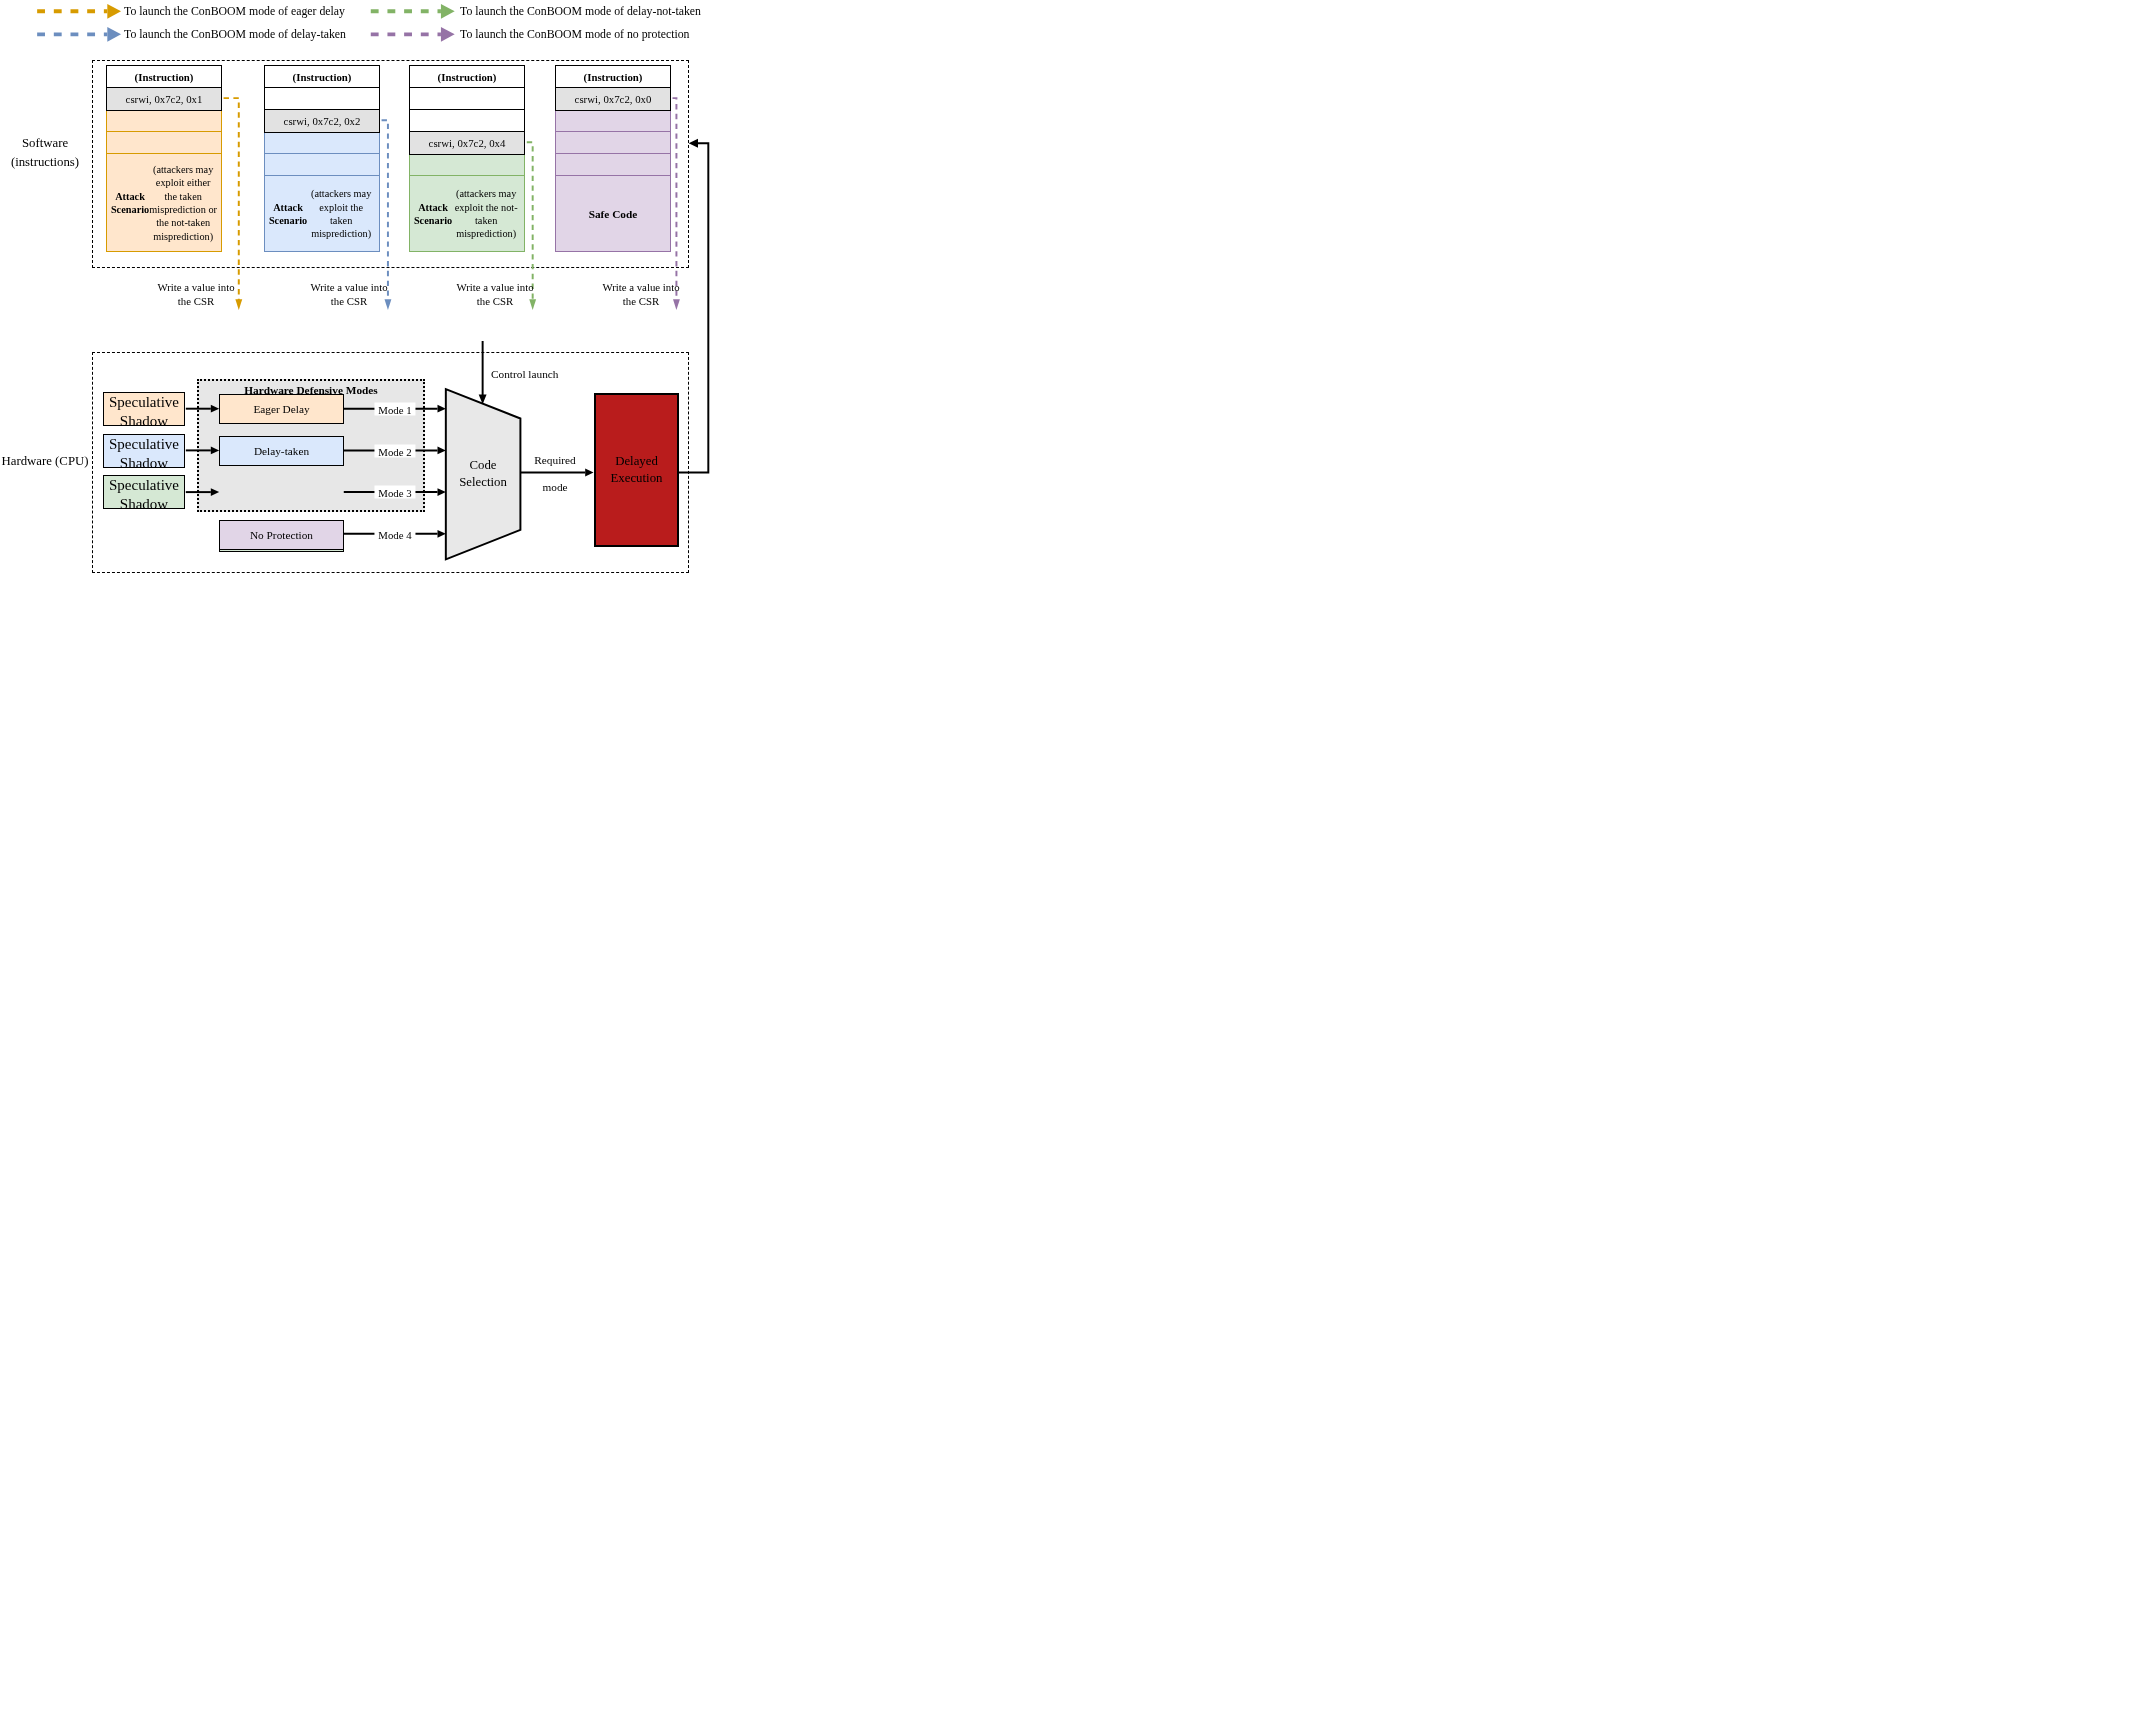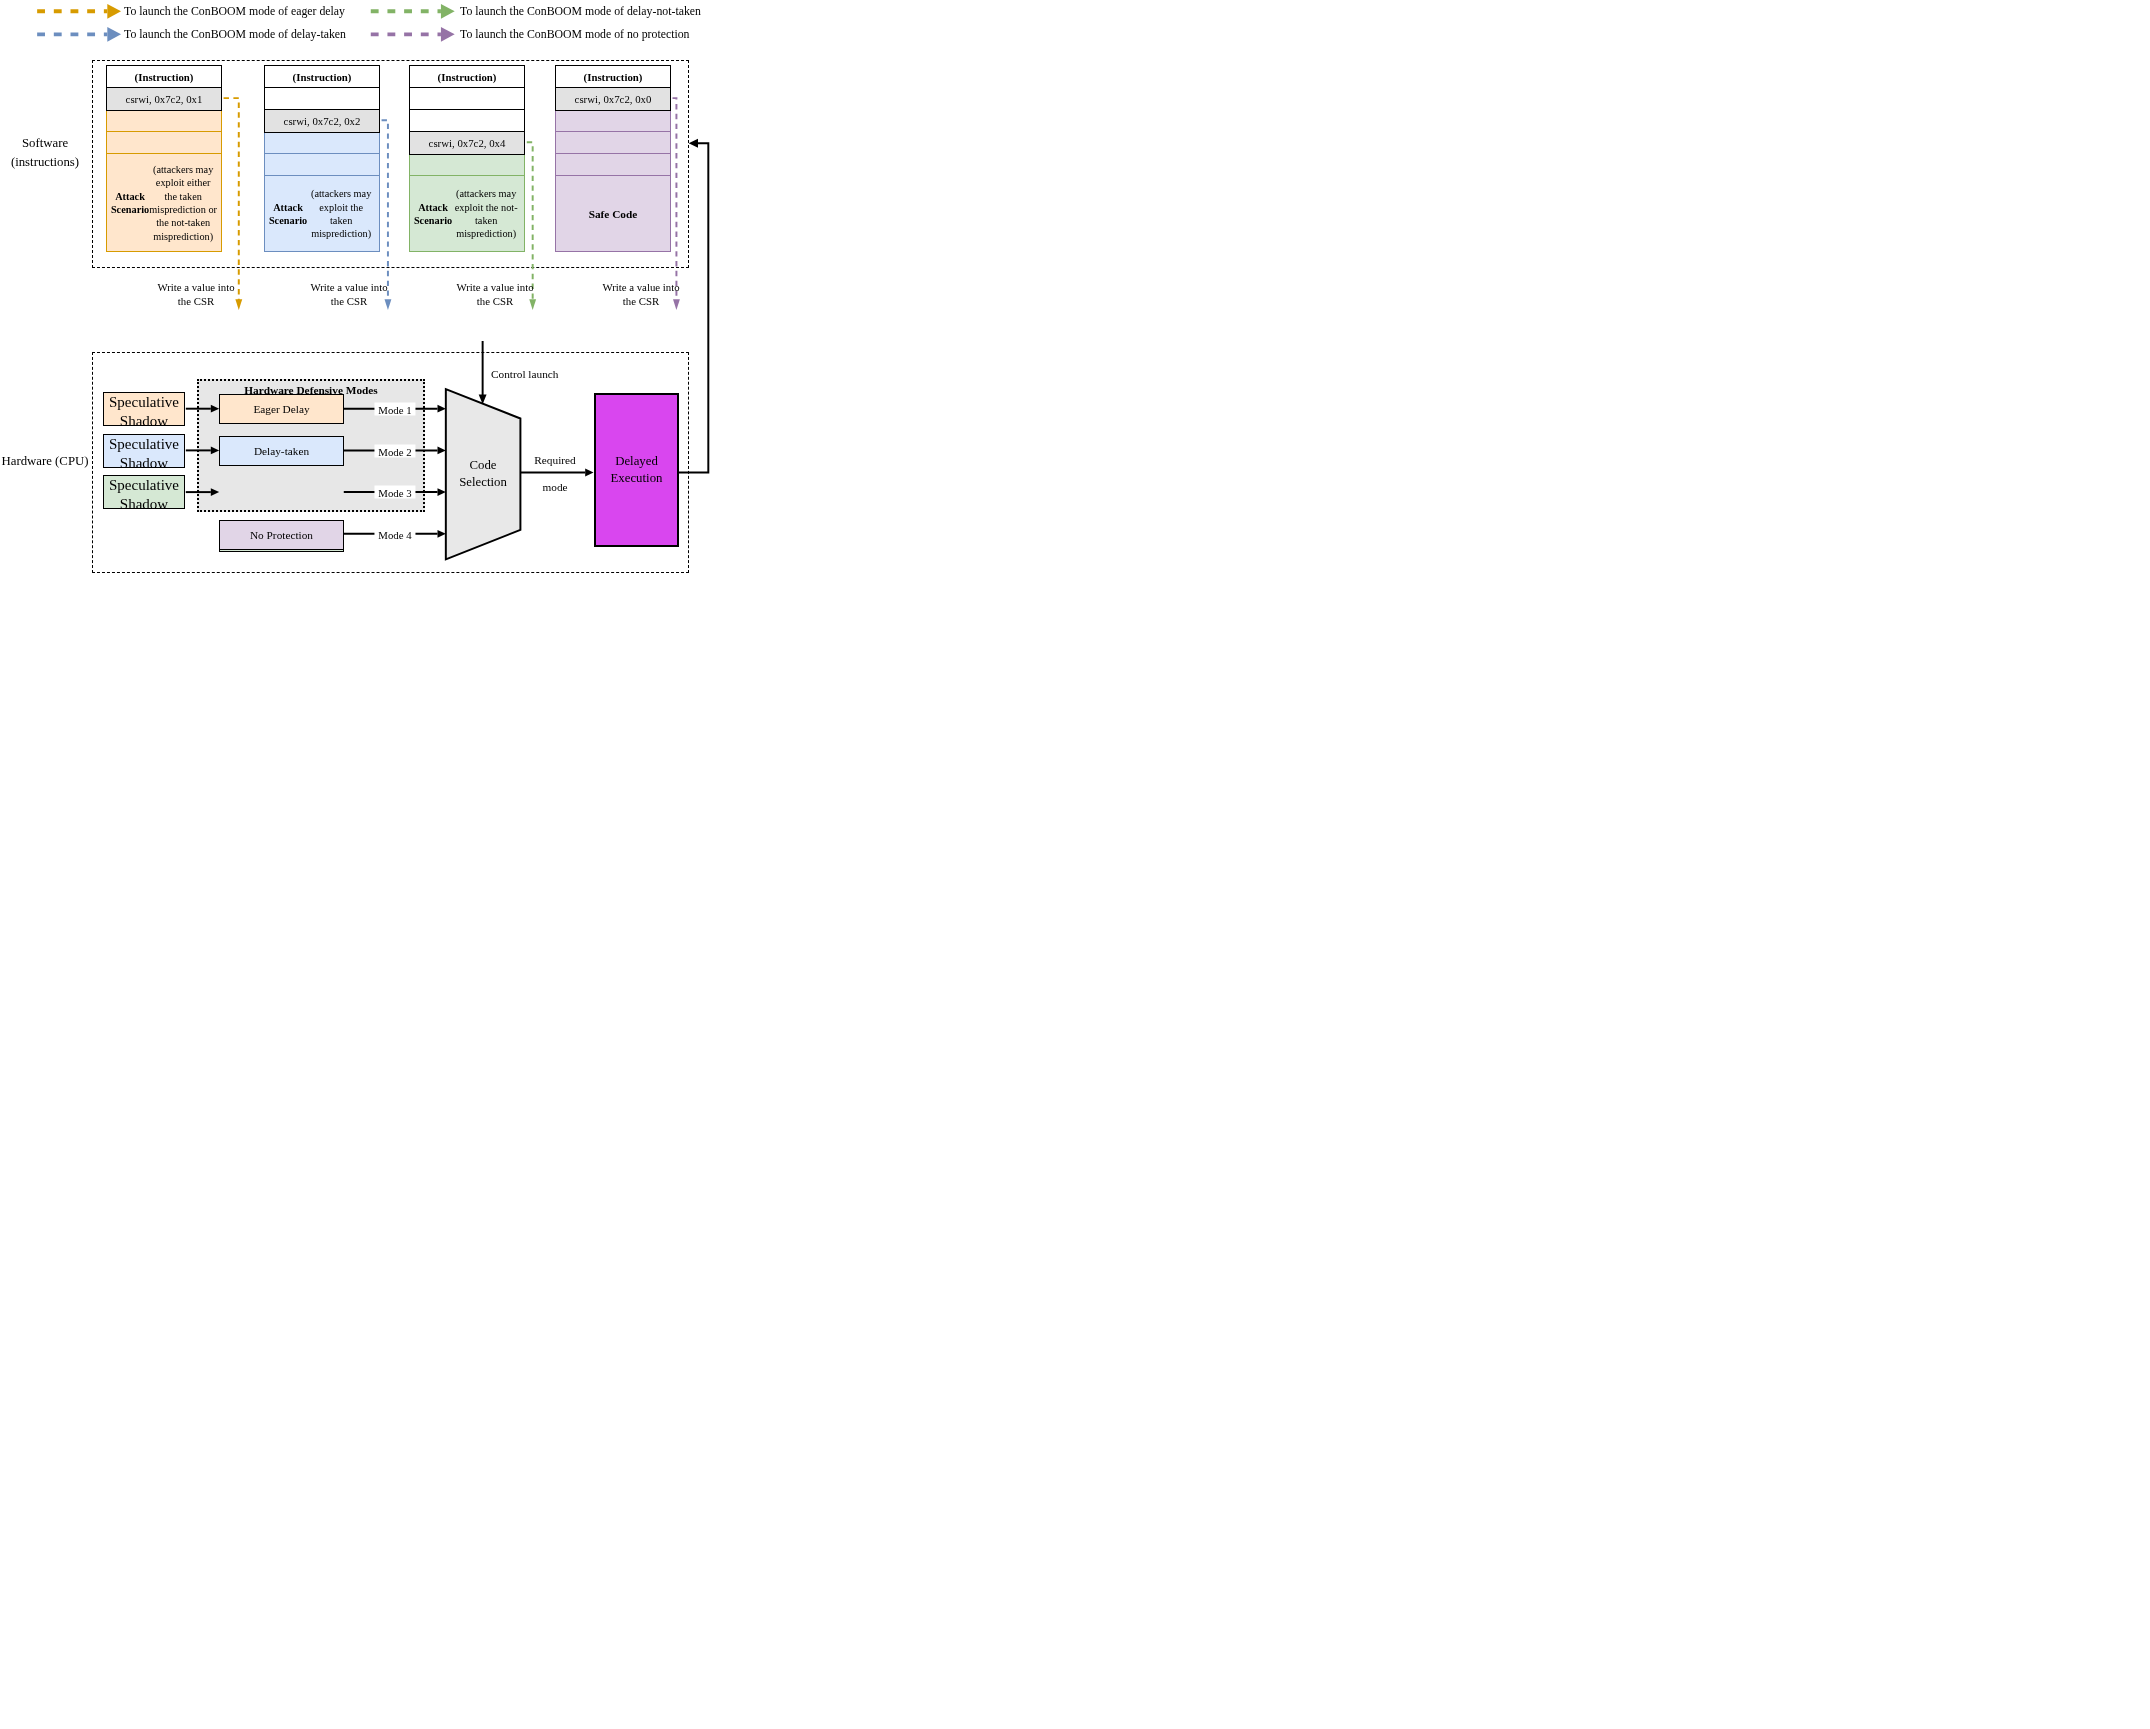--- a/index.html
+++ b/index.html
@@ -6,21 +6,21 @@
   body{font-family:"Liberation Serif","DejaVu Serif",serif;color:#000;}
   .canvas{position:relative;width:717px;height:576px;background:#fff;overflow:hidden;}
   .wires{position:absolute;left:0;top:0;width:717px;height:576px;z-index:3;pointer-events:none;}
   .boxlayer{position:absolute;left:0;top:0;width:100%;height:100%;z-index:2;}
   .textlayer{position:absolute;left:0;top:0;width:100%;height:100%;z-index:4;}
 
   .abs{position:absolute;box-sizing:border-box;}
   .dashedbox{border:1.5px dashed #000;background:transparent;}
   .hdmbox{border:2px dotted #000;background:#E7E7E7;}
   .csrbar{background:#E8E8E8;border:2px solid #000;display:flex;align-items:center;justify-content:center;font-size:12.8px;}
-  .debox{background:#d946ef;border:2px solid #000;display:flex;align-items:center;justify-content:center;text-align:center;font-size:12.8px;line-height:1.3;}
+  .debox{background:#b91c1c;border:2px solid #000;display:flex;align-items:center;justify-content:center;text-align:center;font-size:12.8px;line-height:1.3;}
 
   .col{position:absolute;top:65px;width:116px;}
   .cell{box-sizing:border-box;width:100%;border:1.5px solid #000;margin-top:-1.5px;position:relative;
         display:flex;align-items:center;justify-content:center;text-align:center;font-size:10.8px;background:#fff;}
   .col .cell:first-child{margin-top:0;}
   .h48{height:23.6px;}
   .head{font-weight:bold;z-index:2;}
   .grayrow{background:#E2E2E2;z-index:2;}
   .whiterow{z-index:2;}
   .c-orange{border-color:#D79B00;background:#FFE6CC;}

